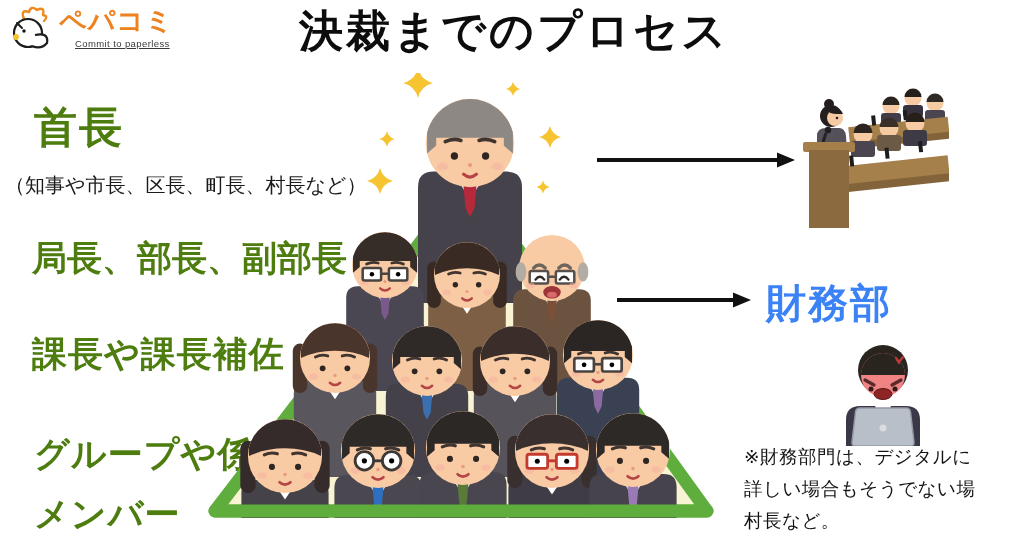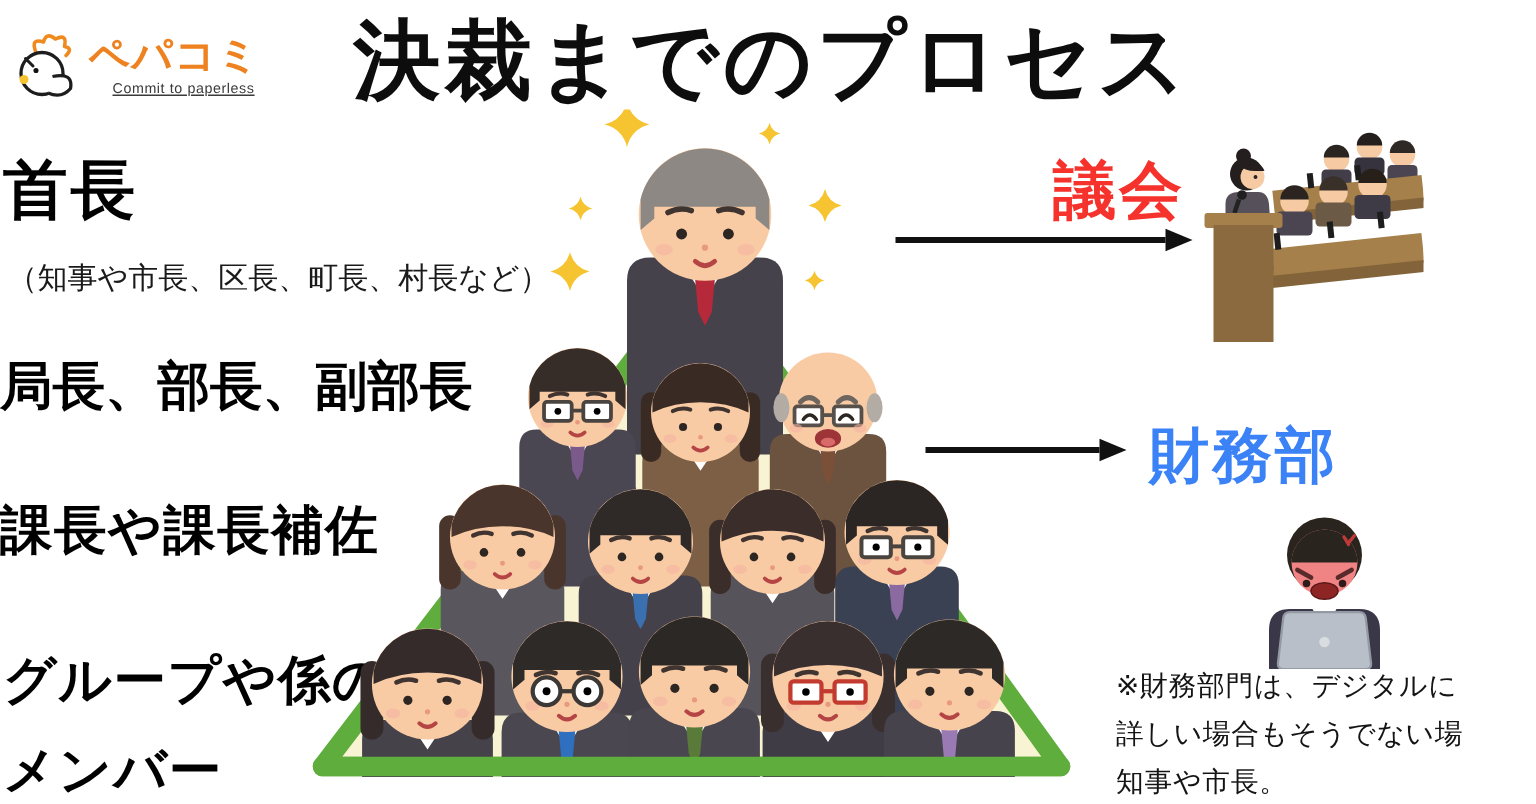--- a/index.html
+++ b/index.html
@@ -1,29 +1,29 @@
 <!DOCTYPE html>
 <html lang="ja"><head>
 <meta charset="utf-8">
 <style>
   html,body{margin:0;padding:0;background:#fff;}
   #canvas{
     position:relative;width:1024px;height:536px;overflow:hidden;background:#ffffff;
     font-family:"Liberation Sans","DejaVu Sans",sans-serif;color:#111;
   }
   
-  .logo{position:absolute;left:8px;top:18px;display:flex;align-items:flex-start;gap:5px;justify-content:center;}
+  .logo{position:absolute;left:8px;top:2px;display:flex;align-items:flex-start;gap:5px;justify-content:center;}
   .logo-text{display:flex;flex-direction:column;margin-top:6px;}
   .brand{font-size:27px;font-weight:800;color:#ee8120;letter-spacing:1px;line-height:1;}
   .tagline{font-size:9.5px;color:#3a3a3a;letter-spacing:.4px;margin-top:3px;margin-left:16px;text-decoration:underline;}
   
   .title{position:absolute;left:512px;top:2px;transform:translateX(-49.5%);
-    font-size:58px;font-weight:800;letter-spacing:3px;white-space:nowrap;color:#0d0d0d;}
-  
-  .lbl{position:absolute;font-weight:800;color:#000000;white-space:pre-line;line-height:1.55;}
+    font-size:44px;font-weight:800;letter-spacing:3px;white-space:nowrap;color:#0d0d0d;}
+  
+  .lbl{position:absolute;font-weight:800;color:#4d7c0f;white-space:pre-line;line-height:1.55;margin-left:32px;}
   .lbl-chief{left:2px;top:94px;font-size:43px;letter-spacing:2px;}
   .lbl-chief-sub{position:absolute;left:5px;top:172px;font-size:20px;font-weight:400;
     letter-spacing:0px;color:#1a1a1a;white-space:nowrap;}
   .lbl-bucho{left:0px;top:231px;font-size:35px;letter-spacing:0px;}
   .lbl-kacho{left:0px;top:327px;font-size:35px;letter-spacing:1px;}
   .lbl-member{left:2px;top:424px;font-size:35px;letter-spacing:1px;line-height:1.72;}
   
   .callout{position:absolute;font-weight:800;white-space:nowrap;}
   .callout-assembly{left:702px;top:99px;font-size:42px;letter-spacing:2px;}
   .callout-finance{left:766px;top:276px;font-size:40px;letter-spacing:2px;}
@@ -219,21 +219,20 @@
   <svg class="abs" style="left:594px;top:149px;" width="204" height="22" viewBox="0 0 204 22">
     <line x1="3" y1="11" x2="183" y2="11" stroke="#111" stroke-width="4"></line>
     <polygon points="183,3.5 201,11 183,18.5" fill="#111"></polygon>
   </svg>
 
   <svg class="abs" style="left:614px;top:289px;" width="140" height="22" viewBox="0 0 140 22">
     <line x1="3" y1="11" x2="119" y2="11" stroke="#111" stroke-width="4"></line>
     <polygon points="119,3.5 137,11 119,18.5" fill="#111"></polygon>
   </svg>
 
-  <div class="callout callout-assembly" style="color:#f5332c;">議会</div>
   <div class="callout callout-finance" style="color:#3b82f6;">財務部</div>
 
   <svg class="abs" style="left:793px;top:84px;" width="156" height="146" viewBox="0 0 156 146">
 
     <g>
       <circle cx="98" cy="22" r="8.5" fill="#f6caa2"></circle>
         <path d="M89.5,21 A8.5,8.5 0 0 1 106.5,21 Z" fill="#2b2521"></path>
       <circle cx="120" cy="14" r="8.5" fill="#f6caa2"></circle>
         <path d="M111.5,13 A8.5,8.5 0 0 1 128.5,13 Z" fill="#241f1c"></path>
       <circle cx="142" cy="19" r="8.5" fill="#f6caa2"></circle>
@@ -295,15 +294,15 @@
     <circle cx="45" cy="47" r="2.5" fill="#301b1b"></circle>
     <circle cx="69" cy="47" r="2.5" fill="#301b1b"></circle>
     <path d="M70,16 L73,21 M77,15 L73,20" stroke="#c03a3a" stroke-width="2.2" stroke-linecap="round"></path>
     <ellipse cx="57" cy="52" rx="9" ry="5.5" fill="#8e2525" stroke="#5c1818" stroke-width="1"></ellipse>
     <path d="M34,66 L80,66 Q84,66 84.5,70 L88,100 Q88.5,104 84,104 L30,104 Q25.5,104 26,100 L29.5,70 Q30,66 34,66 Z" fill="#b9bfc8" stroke="#949aa4" stroke-width="1.5"></path>
     <circle cx="57" cy="86" r="3.5" fill="#d9dde2"></circle>
   </svg>
 
   <div class="footnote">※財務部門は、デジタルに
 詳しい場合もそうでない場
-知事や市長。</div>
+村長など。</div>
 
 </div>
 
 </body></html>

